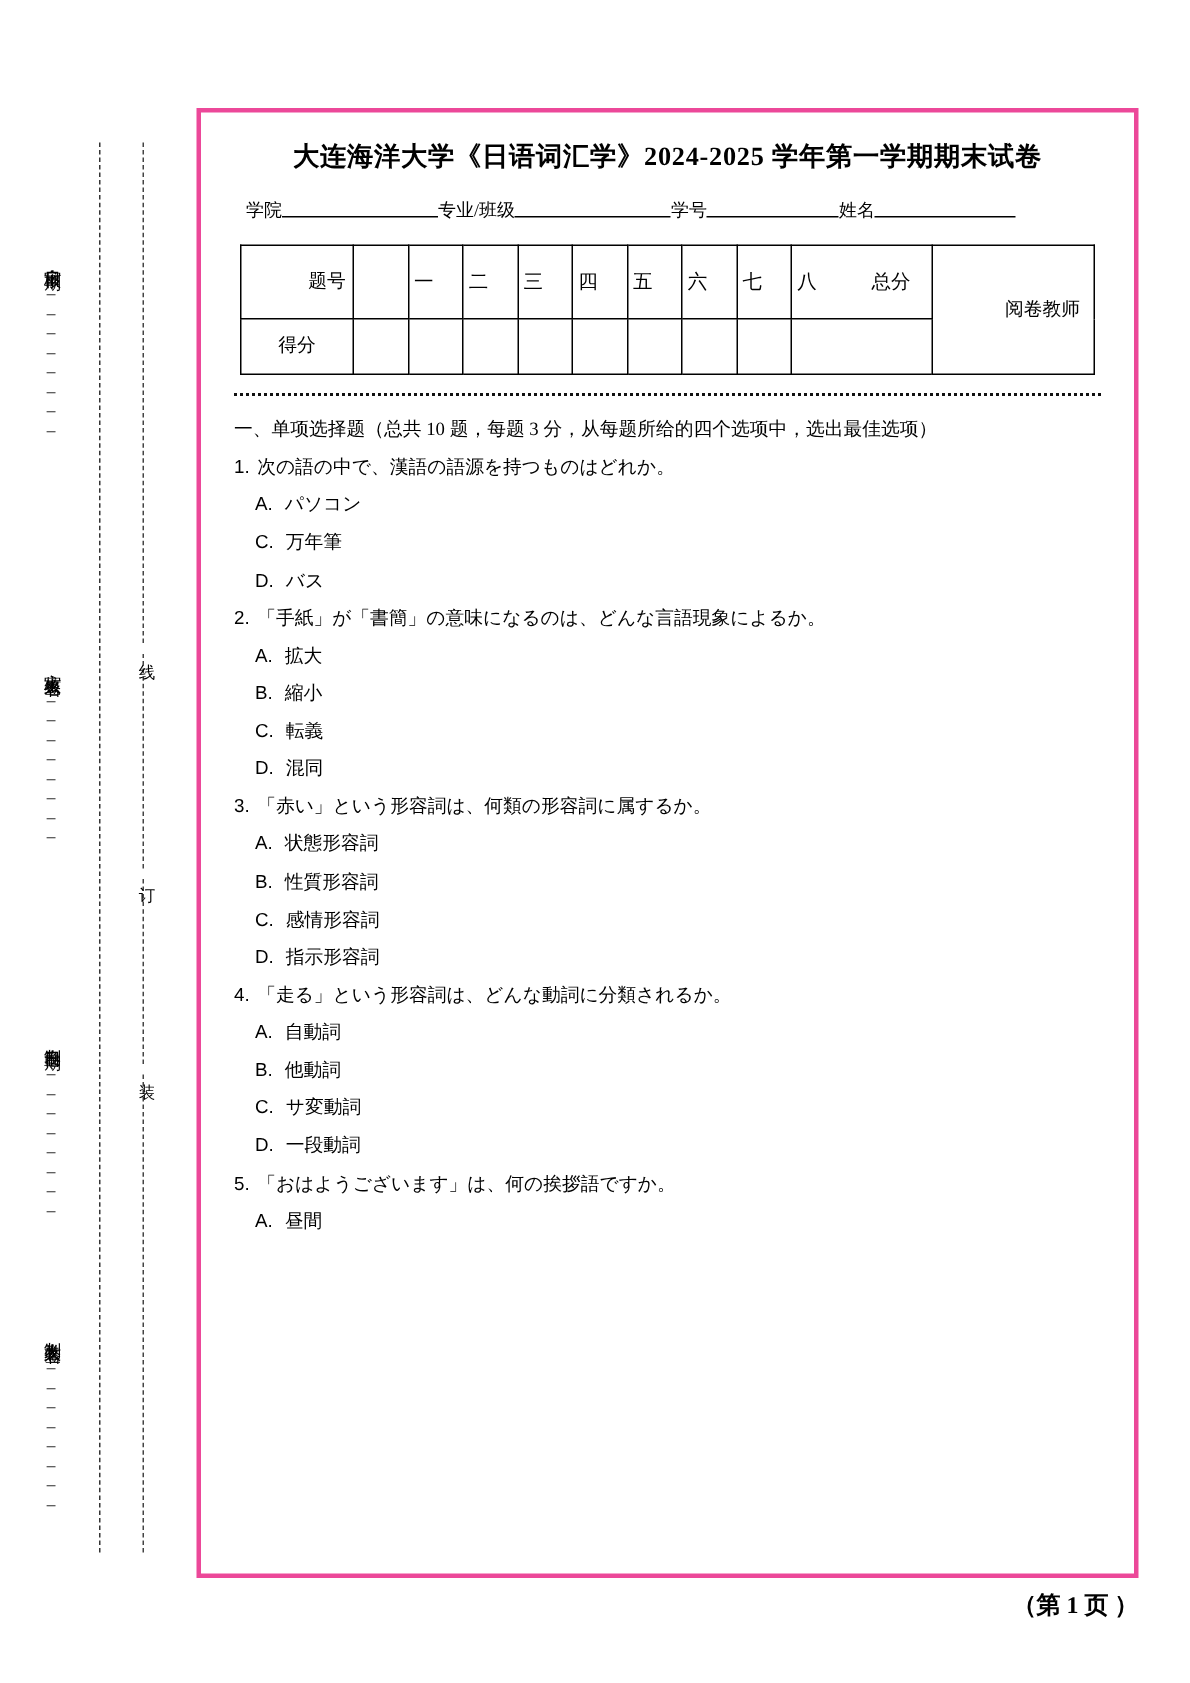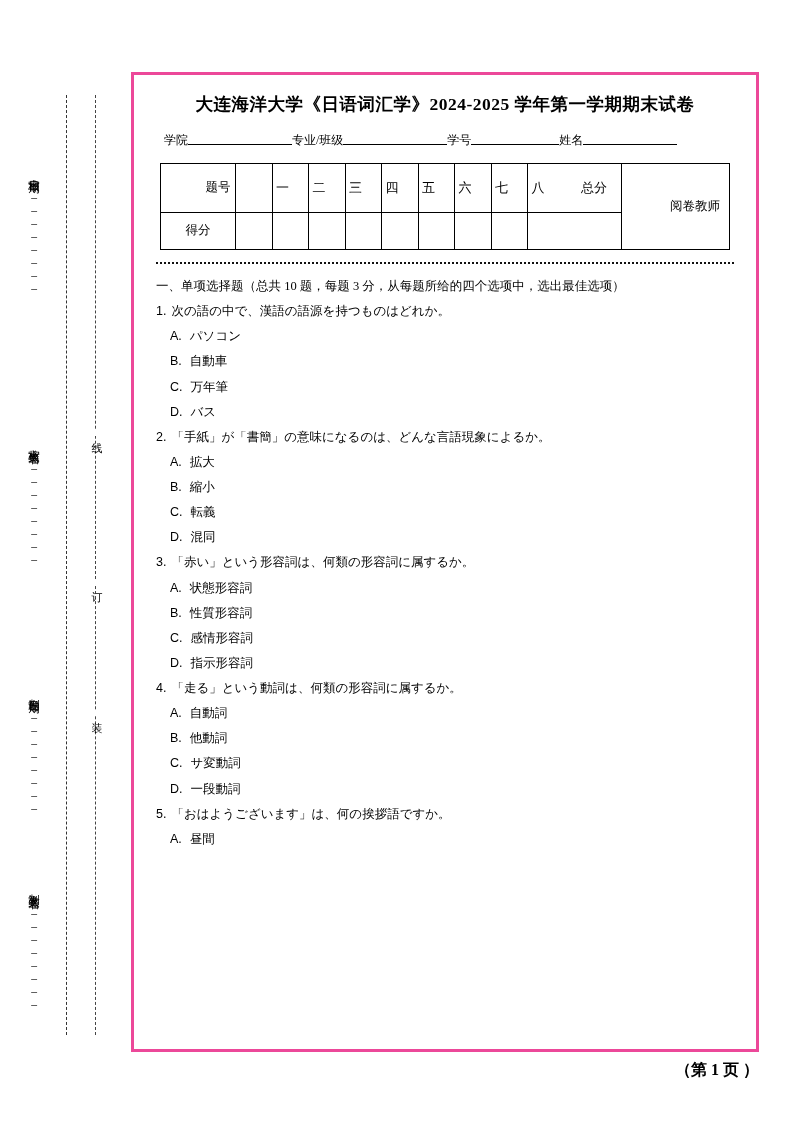--- a/index.html
+++ b/index.html
@@ -247,42 +247,41 @@
   <div class="dotrule"></div>
 
   <div class="body">
 
     <div class="section-head">一、单项选择题（总共 10 题，每题 3 分，从每题所给的四个选项中，选出最佳选项）</div>
 
     <div class="q">
       <span class="num">1.</span><span>次の語の中で、漢語の語源を持つものはどれか。</span>
     </div>
     <div class="opt"><span class="ol">A.</span><span>パソコン</span></div>
-    <div class="opt"><span class="ol">B.</span><span>自動車</span></div>
     <div class="opt"><span class="ol">C.</span><span>万年筆</span></div>
     <div class="opt"><span class="ol">D.</span><span>バス</span></div>
 
     <div class="q">
       <span class="num">2.</span><span>「手紙」が「書簡」の意味になるのは、どんな言語現象によるか。</span>
     </div>
     <div class="opt"><span class="ol">A.</span><span>拡大</span></div>
     <div class="opt"><span class="ol">B.</span><span>縮小</span></div>
     <div class="opt"><span class="ol">C.</span><span>転義</span></div>
     <div class="opt"><span class="ol">D.</span><span>混同</span></div>
 
     <div class="q">
       <span class="num">3.</span><span>「赤い」という形容詞は、何類の形容詞に属するか。</span>
     </div>
     <div class="opt"><span class="ol">A.</span><span>状態形容詞</span></div>
     <div class="opt"><span class="ol">B.</span><span>性質形容詞</span></div>
     <div class="opt"><span class="ol">C.</span><span>感情形容詞</span></div>
     <div class="opt"><span class="ol">D.</span><span>指示形容詞</span></div>
 
     <div class="q">
-      <span class="num">4.</span><span>「走る」という動詞は、何類の形容詞に属するか。</span>
+      <span class="num">4.</span><span>「走る」という形容詞は、どんな動詞に分類されるか。</span>
     </div>
     <div class="opt"><span class="ol">A.</span><span>自動詞</span></div>
     <div class="opt"><span class="ol">B.</span><span>他動詞</span></div>
     <div class="opt"><span class="ol">C.</span><span>サ変動詞</span></div>
     <div class="opt"><span class="ol">D.</span><span>一段動詞</span></div>
 
     <div class="q">
       <span class="num">5.</span><span>「おはようございます」は、何の挨拶語ですか。</span>
     </div>
     <div class="opt"><span class="ol">A.</span><span>昼間</span></div>

